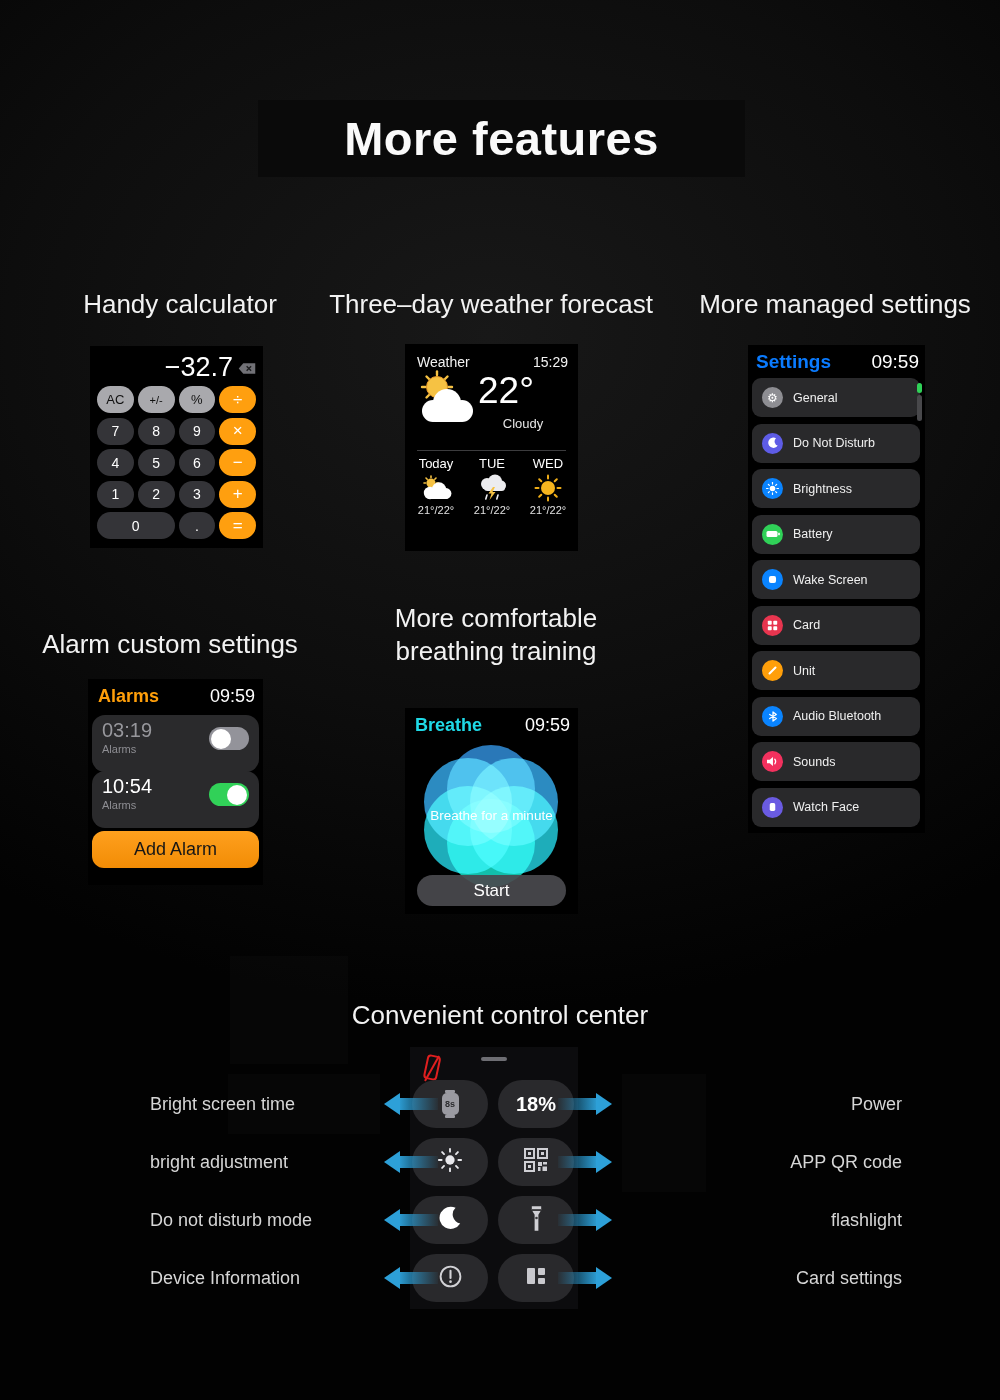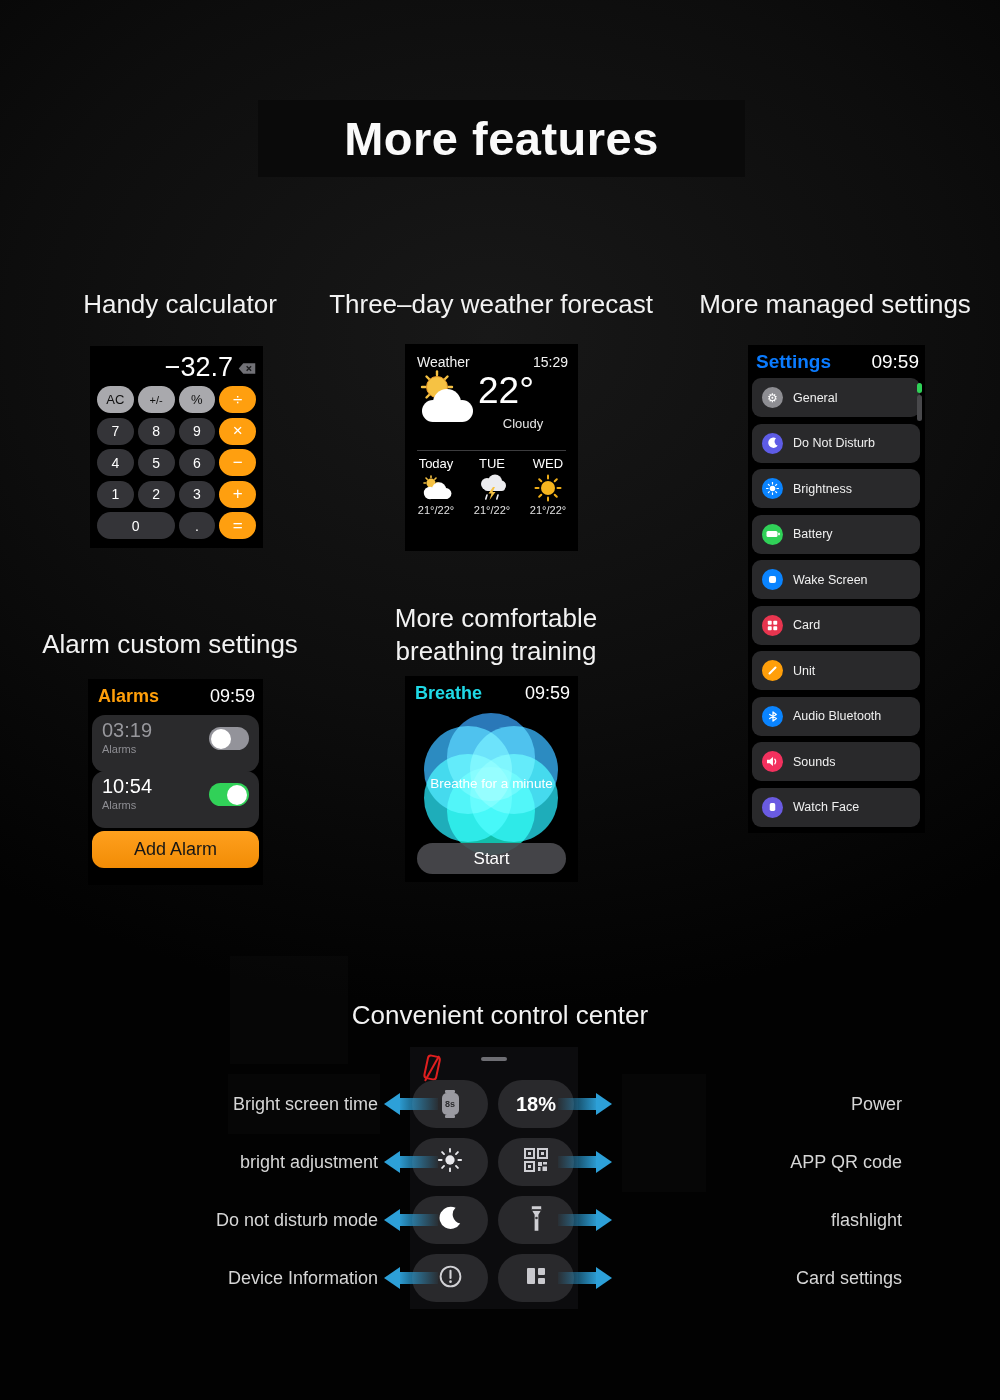--- a/index.html
+++ b/index.html
@@ -70,21 +70,21 @@
   .al-card .s { position:absolute; left:10px; top:28px; font-size:11px; color:#8e8e93; }
   .toggle { position:absolute; right:10px; top:12px; width:40px; height:23px; border-radius:12px; background:#93939a; }
   .toggle .knob { position:absolute; top:1.5px; left:2px; width:20px; height:20px; border-radius:50%; background:#fff; }
   .toggle.on { background:#31d158; }
   .toggle.on .knob { left:auto; right:2px; }
   .al-add { position:absolute; left:4px; top:152px; width:167px; height:37px; border-radius:12px;
             background:linear-gradient(#ffa01e,#f28c05); display:flex; align-items:center; justify-content:center;
             color:#161616; font-size:18px; }
 
   
-  .panel.breathe { overflow:hidden; }
+  .panel.breathe { overflow:hidden;margin-top:32px; }
   .br-head { position:absolute; top:7px; left:10px; right:8px; display:flex; justify-content:space-between; z-index:3; }
   .br-title { color:#1fd9e6; font-size:18px; font-weight:700; }
   .br-time { color:#fff; font-size:18px; }
   .petal { position:absolute; width:88px; height:88px; border-radius:50%; mix-blend-mode:screen; opacity:0.95; }
   .br-msg { position:absolute; left:0; right:0; top:100px; text-align:center; font-size:13.5px; color:#fff; z-index:2; }
   .br-start { position:absolute; left:12px; top:167px; width:149px; height:31px; border-radius:16px;
               background:rgba(74,74,78,0.92); display:flex; align-items:center; justify-content:center;
               font-size:17px; color:#fff; z-index:2; }
 
   
@@ -96,21 +96,21 @@
           display:flex; align-items:center; justify-content:center; }
   .tile .pct { font-size:20px; font-weight:700; color:#fff; }
   .watch8s { position:relative; width:17px; height:22px; border-radius:5px; background:#9a9aa1;
              display:flex; align-items:center; justify-content:center; }
   .watch8s::before, .watch8s::after { content:""; position:absolute; left:3.5px; width:10px; height:3px;
              background:#9a9aa1; border-radius:1px; }
   .watch8s::before { top:-3px; } .watch8s::after { bottom:-3px; }
   .watch8s span { font-size:9px; font-weight:700; color:#2b2b2e; }
 
   .ctrl-label { position:absolute; font-size:18px; color:#d6d6d6; line-height:22px; }
-  .ctrl-label.left { left:150px; width:228px; text-align:right; }
+  .ctrl-label.left { left:150px; width:228px; text-align:left; }
   .ctrl-label.right { left:622px; width:280px; text-align:right; }
 
   .arrow { position:absolute; width:54px; height:22px; }
   .arrow .head { position:absolute; top:0; width:0; height:0; border-top:11px solid transparent; border-bottom:11px solid transparent; }
   .arrow .trail { position:absolute; top:5px; height:12px; width:40px; }
   .arrow.a-left .head { left:0; border-right:16px solid #2da0d8; }
   .arrow.a-left .trail { left:14px; background:linear-gradient(to right,#2da0d8,rgba(45,160,216,0.05)); }
   .arrow.a-right .head { right:0; border-left:16px solid #2da0d8; }
   .arrow.a-right .trail { right:14px; background:linear-gradient(to left,#2da0d8,rgba(45,160,216,0.05)); }
 </style>

